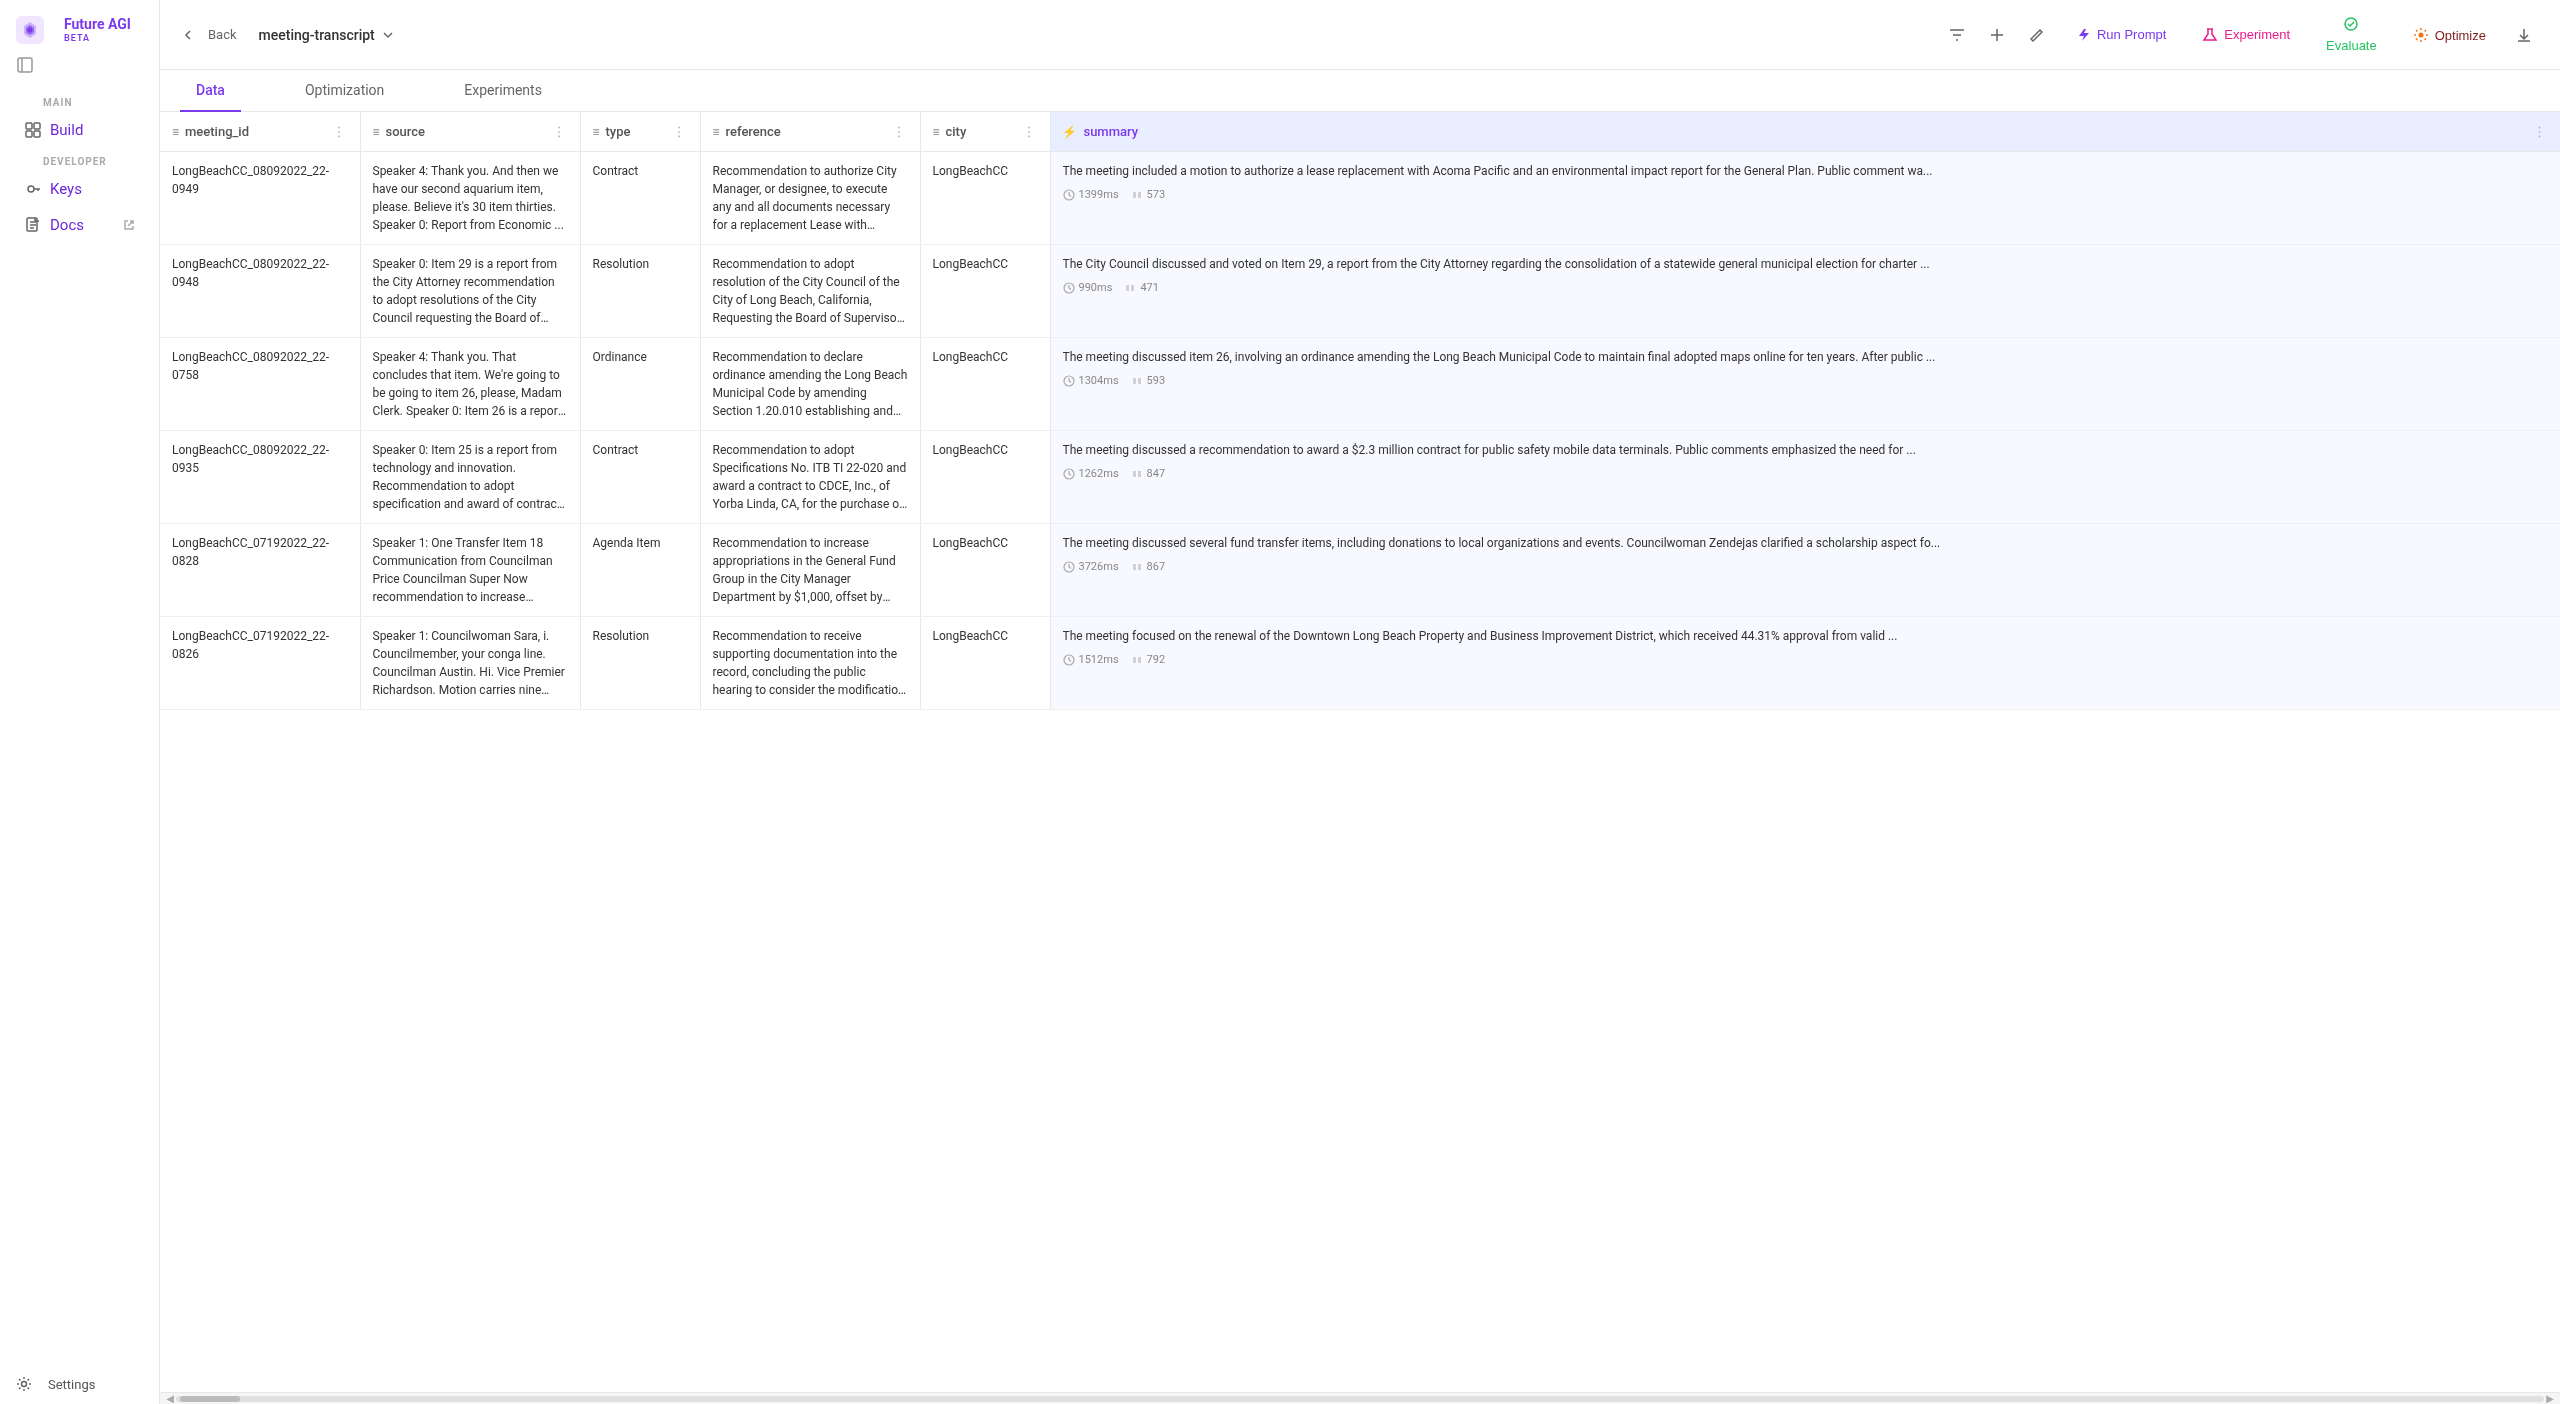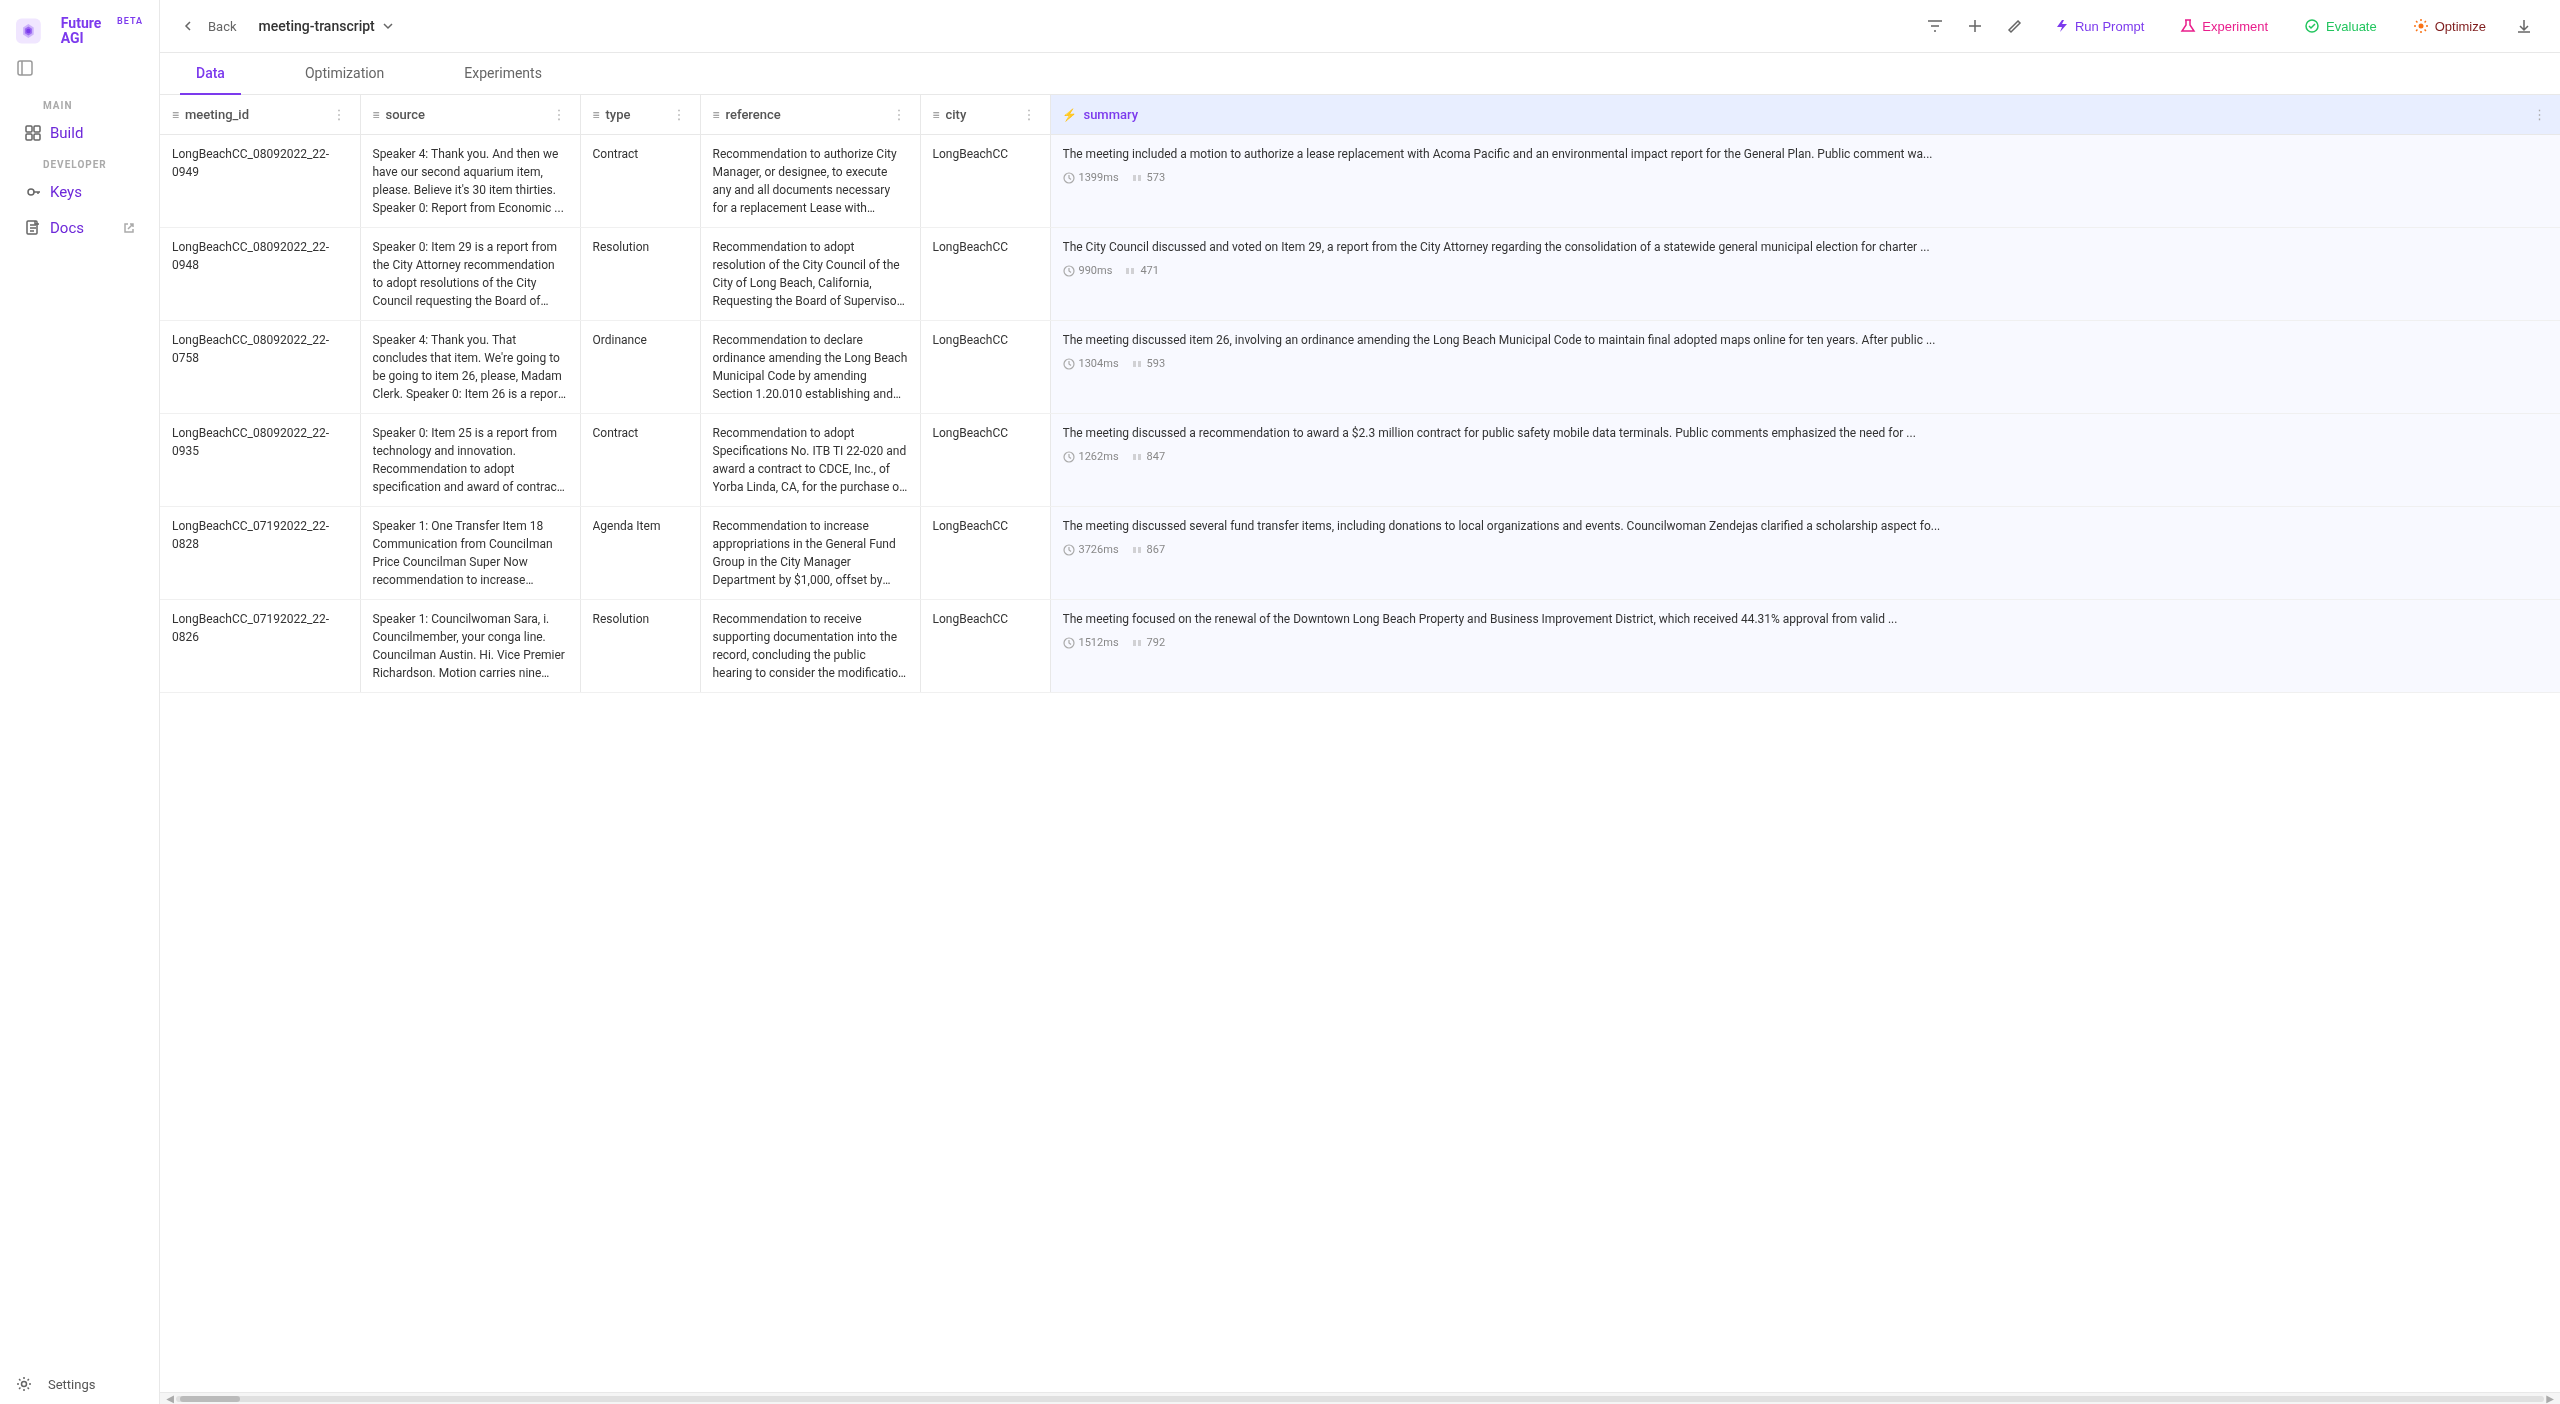--- a/index.html
+++ b/index.html
@@ -2,21 +2,21 @@
 <html><head>
   <meta charset="utf-8">
   <style>
     * { box-sizing: border-box; margin: 0; padding: 0; }
     body { font-family: -apple-system, BlinkMacSystemFont, 'Segoe UI', Roboto, sans-serif; background: #fff; color: #333; font-size: 13px; height: 100vh; display: flex; overflow: hidden; }
 
     
     .sidebar { width: 160px; min-width: 160px; background: #fff; border-right: 1px solid #e8e8e8; display: flex; flex-direction: column; padding: 0; height: 100vh; }
     .sidebar-logo { display: flex; align-items: center; gap: 8px; padding: 16px 16px 8px; }
     .sidebar-logo-icon { width: 28px; height: 28px; }
-    .sidebar-logo-text { display: flex; flex-direction: row; margin-left: 12px; }
+    .sidebar-logo-text { display: flex; flex-direction: column; margin-left: 12px; }
     .sidebar-logo-name { font-size: 14px; font-weight: 700; color: #7c3aed; line-height: 1.1; }
     .sidebar-logo-beta { font-size: 9px; color: #7c3aed; font-weight: 600; letter-spacing: 1px; }
     .sidebar-icon-btn { padding: 4px 16px 12px; }
     .sidebar-icon-btn svg { width: 18px; height: 18px; color: #999; }
     .sidebar-section-label { font-size: 10px; font-weight: 700; color: #aaa; letter-spacing: 1px; padding: 8px 16px 4px; text-transform: uppercase; margin-left: 27px; }
     .sidebar-item { display: flex; align-items: center; gap: 8px; padding: 8px 16px; cursor: pointer; border-radius: 6px; margin: 1px 8px; }
     .sidebar-item-icon { width: 18px; height: 18px; display: flex; align-items: center; justify-content: center; }
     .sidebar-item-label { font-size: 15px; color: #6d28d9; }
     .sidebar-spacer { flex: 1; }
     .sidebar-settings { display: flex; align-items: center; gap: 16px; padding: 12px 16px; cursor: pointer; }
@@ -29,21 +29,21 @@
     .topbar { display: flex; align-items: center; padding: 10px 20px; border-bottom: 1px solid #e8e8e8; gap: 12px; }
     .back-btn { display: flex; align-items: center; gap: 12px; color: #666; cursor: pointer; font-size: 13px; }
     .back-btn svg { width: 16px; height: 16px; }
     .dataset-selector { display: flex; align-items: center; gap: 6px; padding: 4px 10px; border-radius: 6px; cursor: pointer; font-size: 14px; font-weight: 500; color: #333; }
     .dataset-selector svg { width: 14px; height: 14px; color: #666; }
     .topbar-actions { margin-left: auto; display: flex; align-items: center; gap: 8px; }
     .topbar-icon-btn { width: 32px; height: 32px; display: flex; align-items: center; justify-content: center; cursor: pointer; border-radius: 6px; color: #666; }
     .run-prompt-btn { display: flex; align-items: center; gap: 6px; padding: 6px 14px; background: transparent; border: none; cursor: pointer; color: #7c3aed; font-size: 13px; font-weight: 500; }
     .run-prompt-btn svg { width: 16px; height: 16px; }
     .experiment-btn { display: flex; align-items: center; gap: 6px; padding: 6px 14px; background: transparent; border: none; cursor: pointer; color: #e91e8c; font-size: 13px; font-weight: 500; }
-    .evaluate-btn { display: flex; align-items: center; gap: 6px; padding: 6px 14px; background: transparent; border: none; cursor: pointer; color: #22c55e; font-size: 13px; font-weight: 500; }
+    .evaluate-btn { display: flex; align-items: center; gap: 6px; padding: 6px 14px; background: transparent; border: none; cursor: pointer; color: #22c55e; font-size: 13px; font-weight: 500; flex-direction: column; }
     .optimize-btn { display: flex; align-items: flex-end; gap: 6px; padding: 6px 14px; background: transparent; border: none; cursor: pointer; color: #7f1d1d; font-size: 13px; font-weight: 500; }
     .download-btn { width: 32px; height: 32px; display: flex; align-items: center; justify-content: center; cursor: pointer; color: #666; }
 
     
     .tabs-bar { display: flex; align-items: center; padding: 0 20px; border-bottom: 1px solid #e8e8e8; gap: 48px; }
     .tab { padding: 12px 16px; cursor: pointer; font-size: 14px; color: #666; border-bottom: 2px solid transparent; margin-bottom: -1px; }
     .tab.active { color: #7c3aed; border-bottom-color: #7c3aed; font-weight: 500; }
 
     
     .table-container { flex: 1; overflow: auto; position: relative; }

